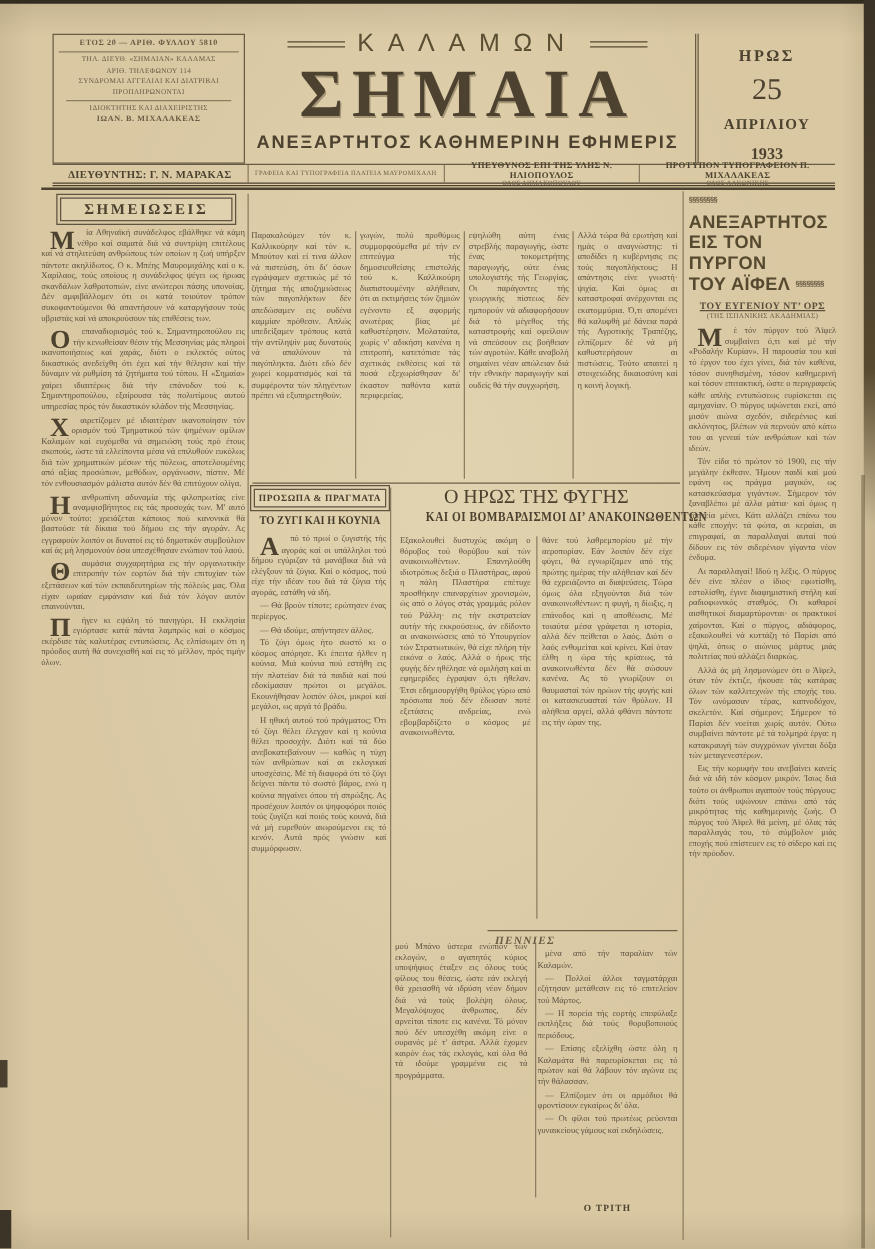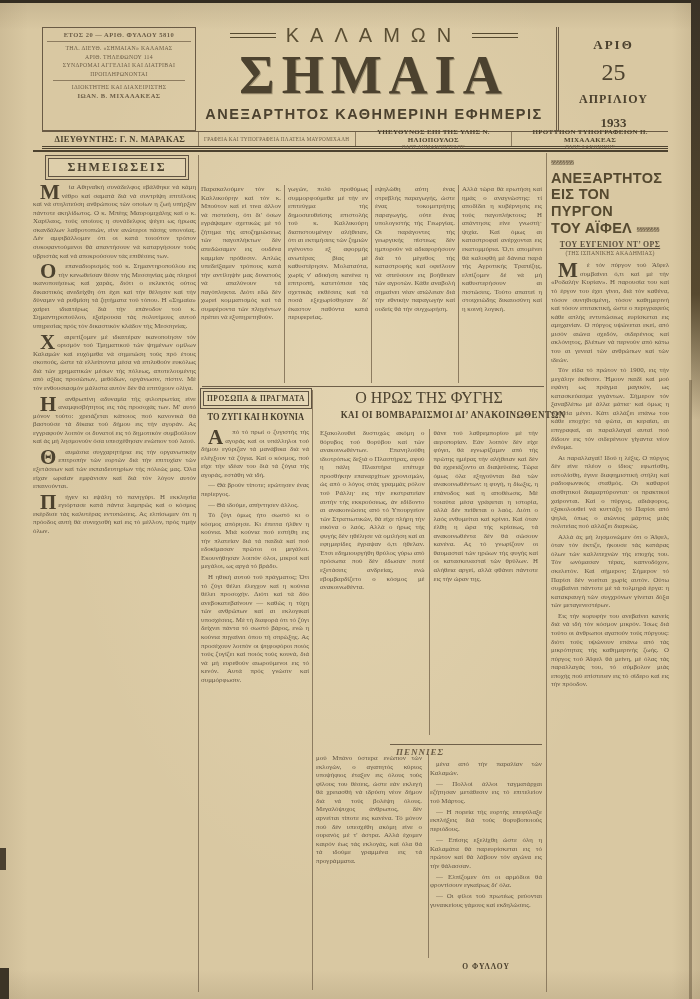--- a/index.html
+++ b/index.html
@@ -119,21 +119,21 @@
     <div id="paper-sub">
       <span class="dash"></span>
       <span class="txt">ΚΑΛΑΜΩΝ</span>
       <span class="dash"></span>
     </div>
     <div id="paper-title">ΣΗΜΑΙΑ</div>
     <div id="tagline">ΑΝΕΞΑΡΤΗΤΟΣ ΚΑΘΗΜΕΡΙΝΗ ΕΦΗΜΕΡΙΣ</div>
   </div>
 
   <div class="abs" id="date-box">
-    <div class="wd">ΑΡΙΘ</div>
+    <div class="wd">ΗΡΩΣ</div>
     <div class="dn">25</div>
     <div class="mo">ΑΠΡΙΛΙΟΥ</div>
     <div class="yr">1933</div>
   </div>
 
   <div class="abs" id="mast-footer">
     <div class="cell">
       <span class="big">ΔΙΕΥΘΥΝΤΗΣ: Γ. Ν. ΜΑΡΑΚΑΣ</span>
     </div>
     <div class="cell">
@@ -198,21 +198,21 @@
   <div class="abs" id="pennies-head">ΠΕΝΝΙΕΣ</div>
   <div class="abs body-txt" id="pennies-left">μού Μπάνο ύστερα ενώπιον τών εκλογών, ο αγαπητός κύριος υποψήφιος έταξεν εις όλους τούς φίλους του θέσεις, ώστε εάν εκλεγή θά χρειασθή νά ιδρύση νέον δήμον διά νά τούς βολέψη όλους. Μεγαλόψυχος άνθρωπος, δέν αρνείται τίποτε εις κανένα. Τό μόνον πού δέν υπεσχέθη ακόμη είνε ο ουρανός μέ τ' άστρα. Αλλά έχομεν καιρόν έως τάς εκλογάς, καί όλα θά τά ιδούμε γραμμένα εις τά προγράμματα.</div>
   <div class="abs body-txt" id="pennies-right">
     <p>μένα από τήν παραλίαν τών Καλαμών.</p>
     <p>— Πολλοί άλλοι ταγματάρχαι εζήτησαν μετάθεσιν εις τό επιτελείον τού Μάρτος.</p>
     <p>— Η πορεία τής εορτής επεφύλαξε εκπλήξεις διά τούς θορυβοποιούς περιόδους.</p>
     <p>— Επίσης εξελίχθη ώστε όλη η Καλαμάτα θά παρευρίσκεται εις τό πρώτον καί θά λάβουν τόν αγώνα εις τήν θάλασσαν.</p>
     <p>— Ελπίζομεν ότι οι αρμόδιοι θά φροντίσουν εγκαίρως δι' όλα.</p>
     <p>— Οι φίλοι τού πρωτέως ρεύονται γυναικείους γάμους καί εκδηλώσεις.</p>
   </div>
-  <div class="abs" id="pennies-sig">Ο ΦΥΛΛΟΥ</div>
+  <div class="abs" id="pennies-sig">Ο ΤΡΙΤΗ</div>
 
   <div class="abs" id="eiffel-col">
     <div id="eiffel-title">
       <span class="orn">§§§§§§§§</span>
       <span>ΑΝΕΞΑΡΤΗΤΟΣ</span><br>
       <span>ΕΙΣ ΤΟΝ ΠΥΡΓΟΝ</span><br>
       <span>ΤΟΥ ΑΪΦΕΛ</span>
       <span class="orn">§§§§§§§§</span>
     </div>
     <div id="eiffel-author">ΤΟΥ ΕΥΓΕΝΙΟΥ ΝΤ’ ΟΡΣ</div>

